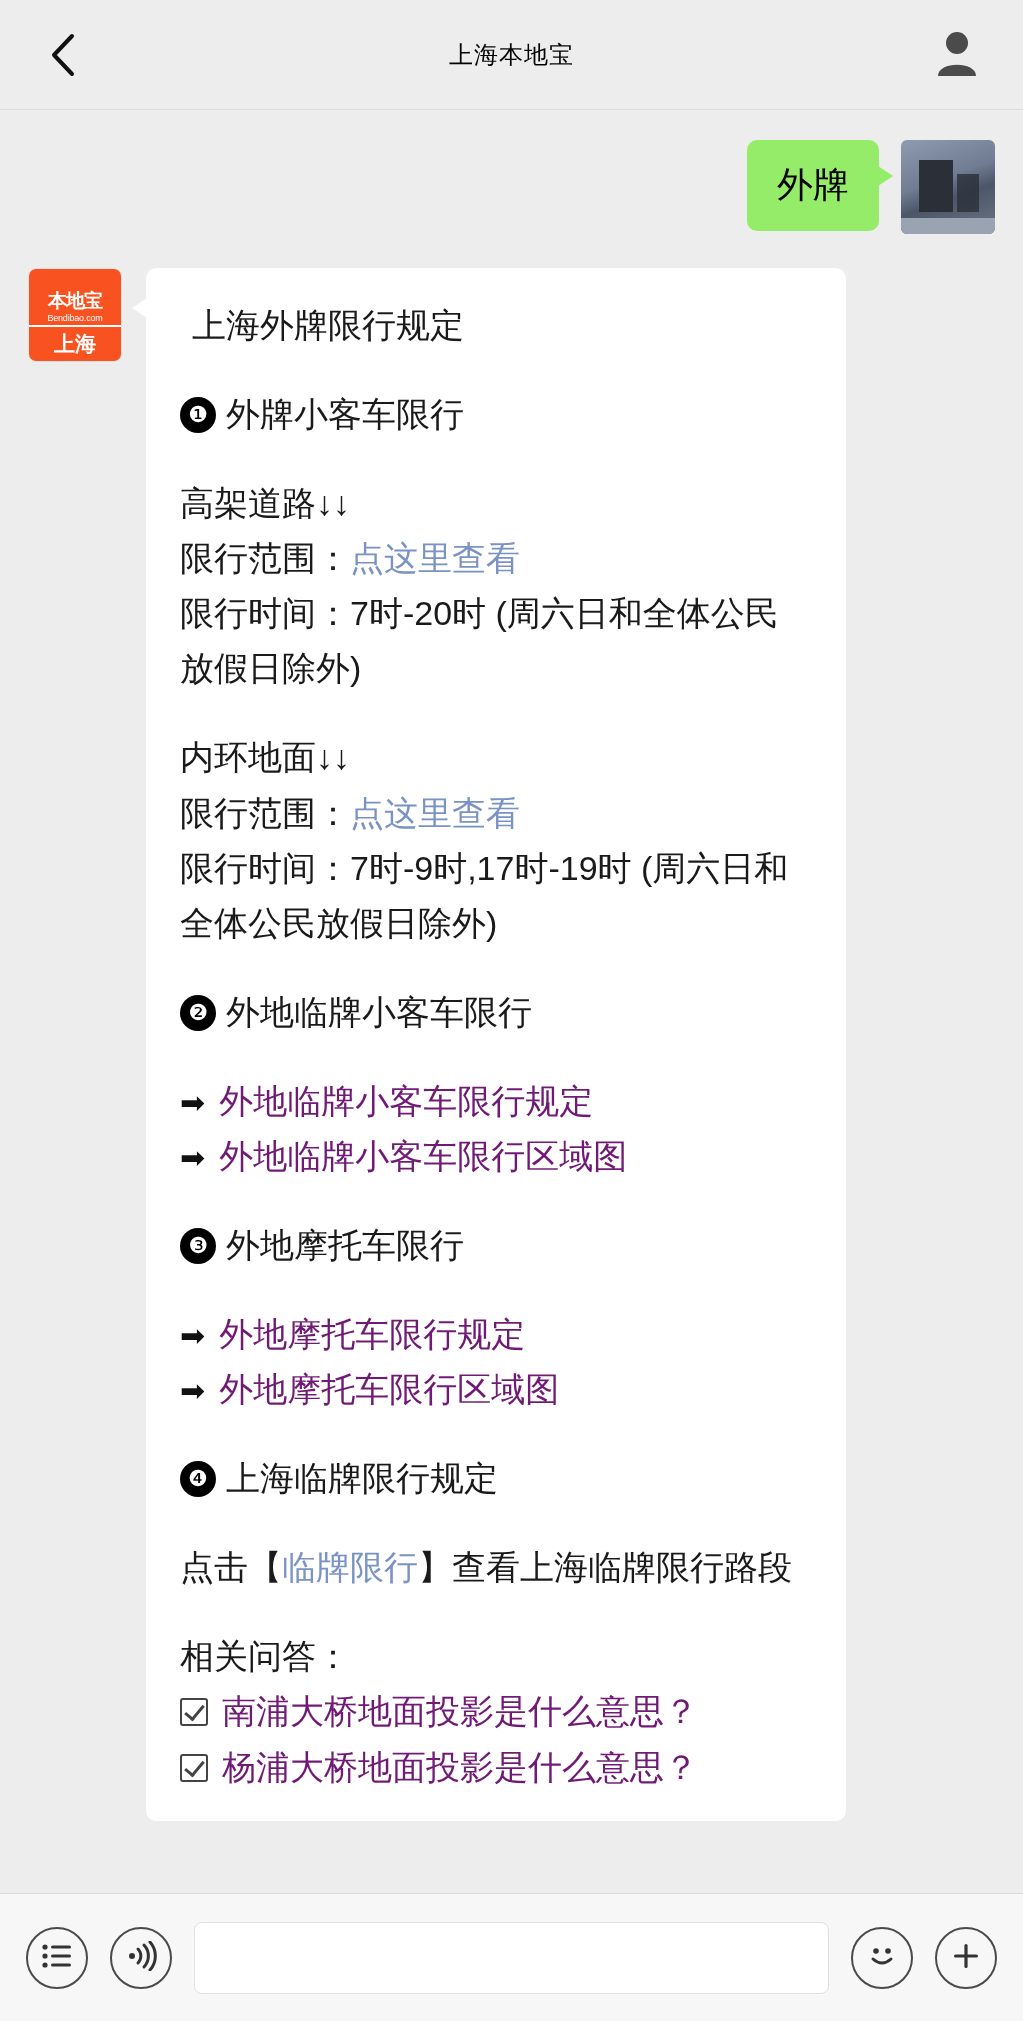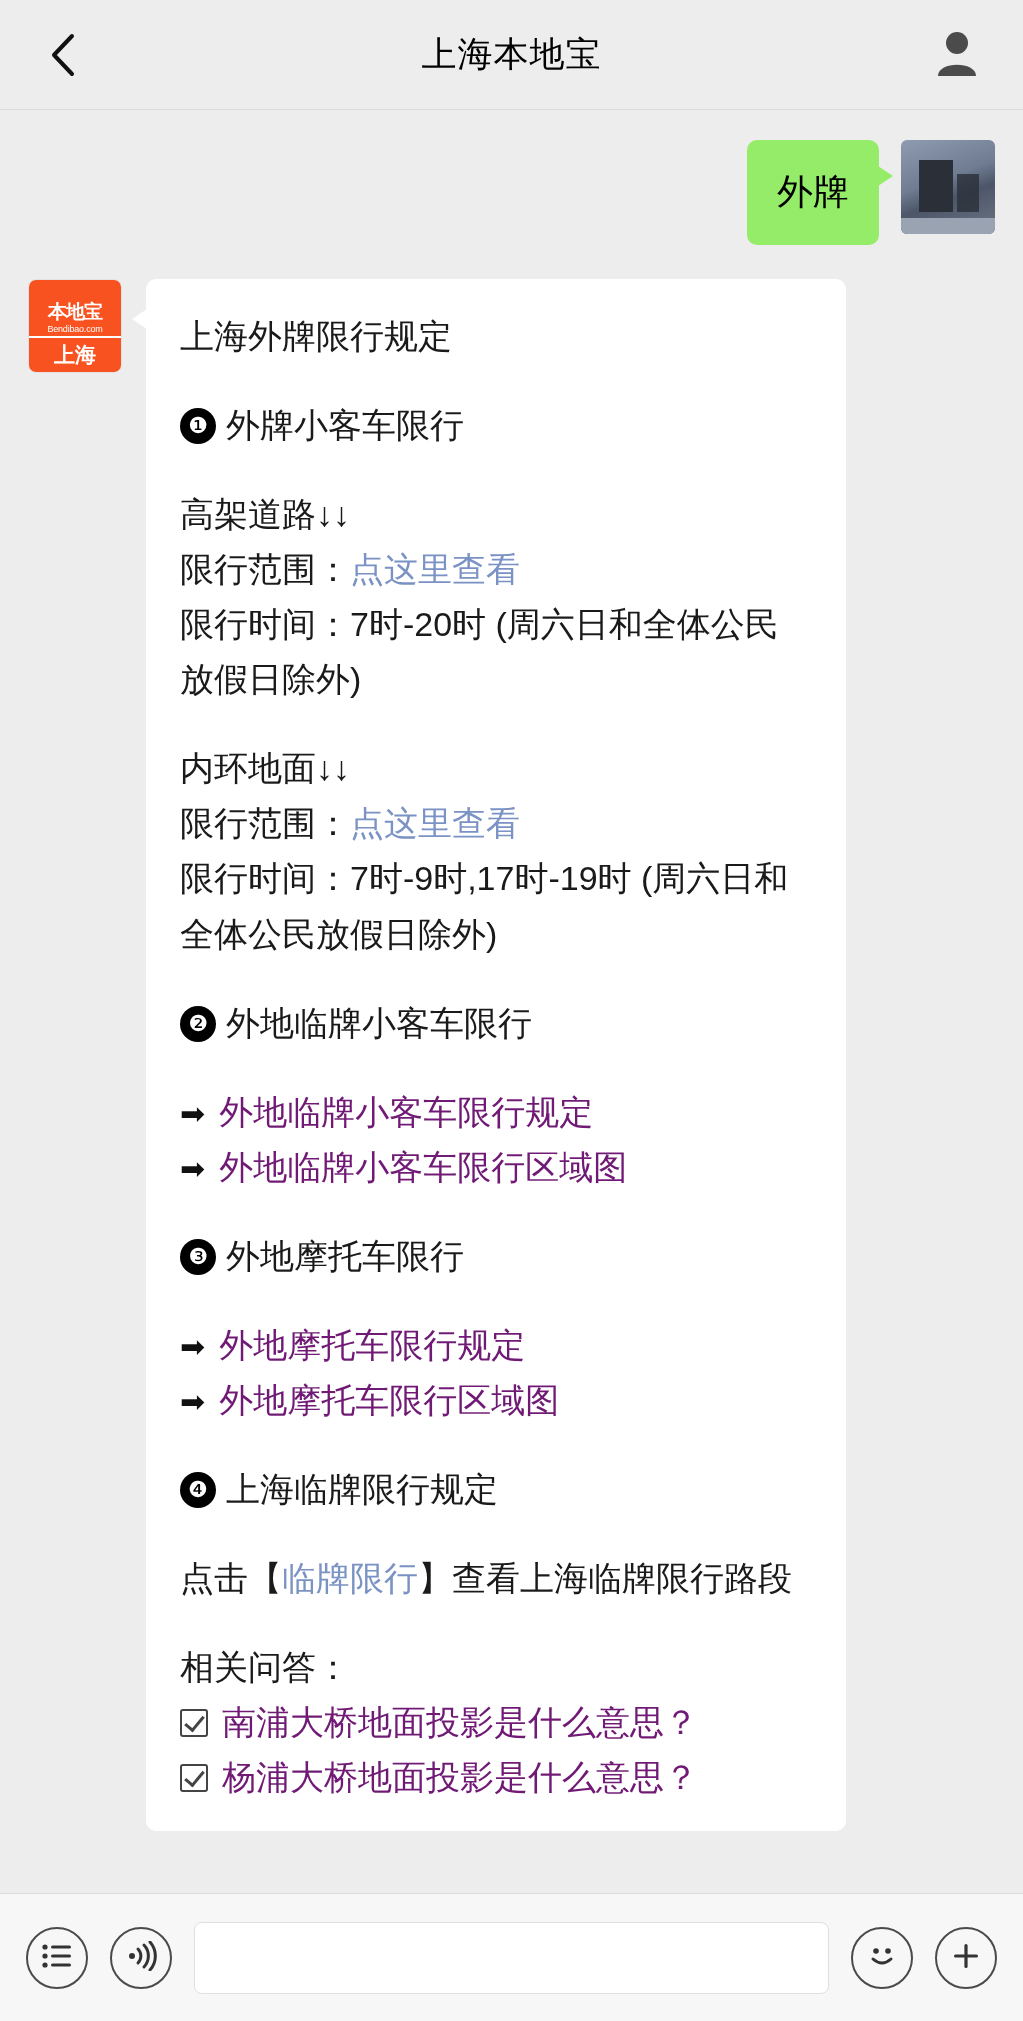--- a/index.html
+++ b/index.html
@@ -37,21 +37,21 @@
     display: flex;
     align-items: center;
     justify-content: center;
     cursor: pointer;
   }
   .back-btn svg { display: block; }
   .header-title {
     position: absolute;
     left: 0; right: 0;
     text-align: center;
-    font-size: 35px;
+    font-size: 24px;
     color: #000;
     font-weight: 500;
     letter-spacing: 1px;
   }
   .contact-btn {
     width: 52px;
     height: 52px;
     display: flex;
     align-items: center;
     justify-content: center;
@@ -71,21 +71,21 @@
   .row-out {
     display: flex;
     justify-content: flex-end;
     align-items: flex-start;
     margin-bottom: 34px;
   }
   .bubble-out {
     position: relative;
     background: #95ec69;
     border-radius: 10px;
-    padding: 29px 30px;
+    padding: 22px 30px;
     font-size: 36px;
     color: #000;
     line-height: 1.3;
     max-width: 620px;
     margin-right: 22px;
   }
   .bubble-out::after {
     content: "";
     position: absolute;
     right: -14px;
@@ -196,21 +196,21 @@
     border-radius: 50%;
     background: #000;
     color: #fff;
     font-size: 22px;
     line-height: 36px;
     text-align: center;
     vertical-align: 4px;
     margin-right: 10px;
     font-family: "DejaVu Sans", sans-serif;
   }
-  .heading { font-weight: 500; }
+  .heading { font-weight: 500; margin-left: 12px; }
   .arrow {
     display: inline-block;
     margin-right: 14px;
     font-size: 30px;
     color: #111;
   }
   .chk {
     display: inline-block;
     width: 28px; height: 28px;
     border: 2px solid #444;

